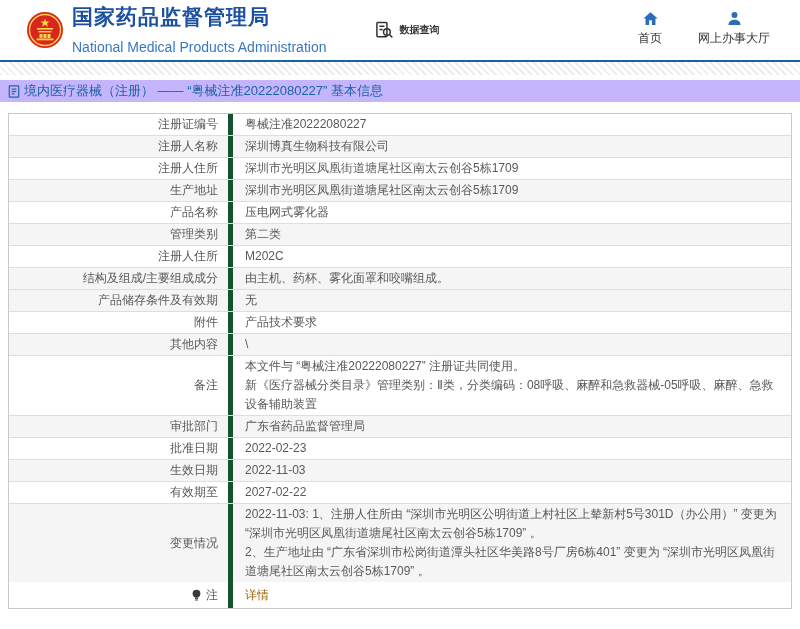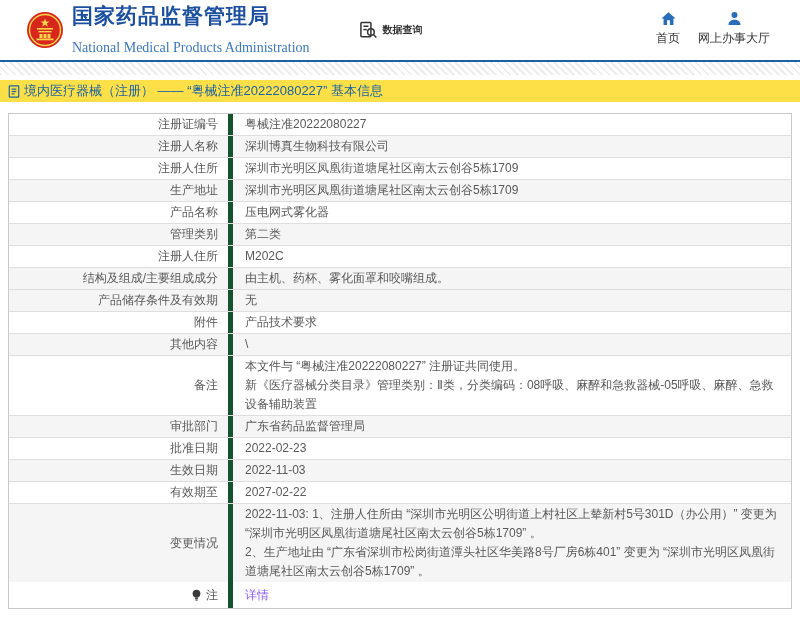--- a/index.html
+++ b/index.html
@@ -3,49 +3,49 @@
 <meta charset="utf-8">
 <style>
   html,body{margin:0;padding:0;}
   body{
     width:800px;height:629px;background:#fff;overflow:hidden;
     font-family:"Liberation Sans","DejaVu Sans",sans-serif;
     -webkit-font-smoothing:antialiased;
   }
   
   .header{height:60px;display:flex;align-items:center;position:relative;background:#fff;}
-  .logo-wrap{display:flex;align-items:center;margin-left:26px;font-family:Liberation Serif, serif;}
+  .logo-wrap{display:flex;align-items:center;margin-left:26px;}
   .emblem{width:38px;height:38px;flex:0 0 38px;}
   .agency{margin-left:8px;line-height:1.1;}
   .agency-cn{font-size:21px;font-weight:bold;color:#1b4fa0;letter-spacing:1px;}
   .agency-en{font-size:14px;color:#3a77c0;margin-top:12px;}
   .section-title{display:flex;align-items:center;margin-left:48px;font-size:10px;font-weight:600;color:#333;cursor:pointer;}
   .section-title svg{margin-right:5px;}
-  .head-nav{position:absolute;right:30px;top:10px;display:flex;gap:18px;}
+  .head-nav{position:absolute;right:30px;top:10px;display:flex;gap:36px;}
   .nav-item{display:flex;flex-direction:column;align-items:center;font-size:12px;color:#333;cursor:pointer;}
   .nav-item svg{margin-bottom:3px;}
   .blue-rule{height:2px;background:#1b62a5;}
   .stripe-band{height:13px;background:repeating-linear-gradient(45deg,#ededed 0 2px,#ffffff 2px 5px);}
   
-  .crumb-bar{margin-top:5px;height:22px;background:#fde047;display:flex;align-items:center;padding-left:8px;}
+  .crumb-bar{margin-top:5px;height:22px;background:#c4b5fd;display:flex;align-items:center;padding-left:8px;}
   .crumb{display:flex;align-items:center;font-size:13px;color:#1b62a5;cursor:pointer;}
   .crumb svg{margin-right:4px;}
   
   .table-wrap{margin:11px 8px 0 8px;border:1px solid #c9c9c9;font-size:12px;color:#595959;}
   .row{display:flex;border-bottom:1px solid #dedede;background:#fff;min-height:21px;}
   .row.alt{background:#f5f5f5;}
   .row:last-child{border-bottom:none;}
   .cell{display:flex;align-items:center;line-height:19px;box-sizing:border-box;}
   .cell.label{width:224px;flex:0 0 224px;justify-content:flex-end;text-align:right;
               padding:1px 10px 1px 4px;border-right:5px solid #14532d;}
   .cell.value{flex:1;padding:1px 10px 1px 12px;}
   .cell.value .val{white-space:pre-line;}
   .note-row{min-height:26px;}
   .note-row .cell.label svg{margin-right:4px;flex:0 0 auto;}
-  .link{color:#8b5cf6;text-decoration:none;cursor:pointer;}
+  .link{color:#a16207;text-decoration:none;cursor:pointer;}
 </style>
 </head>
 <body>
 
 <div class="header">
   <div class="logo-wrap">
     <svg class="emblem" viewBox="0 0 38 38">
       <circle cx="19" cy="19" r="18" fill="#d9261c"></circle>
       <circle cx="19" cy="19" r="15.5" fill="none" stroke="#f7d64a" stroke-width="1.4"></circle>
       <polygon points="19,7.5 20.2,10.6 23.4,10.6 20.9,12.6 21.9,15.7 19,13.8 16.1,15.7 17.1,12.6 14.6,10.6 17.8,10.6" fill="#f7d64a"></polygon>

